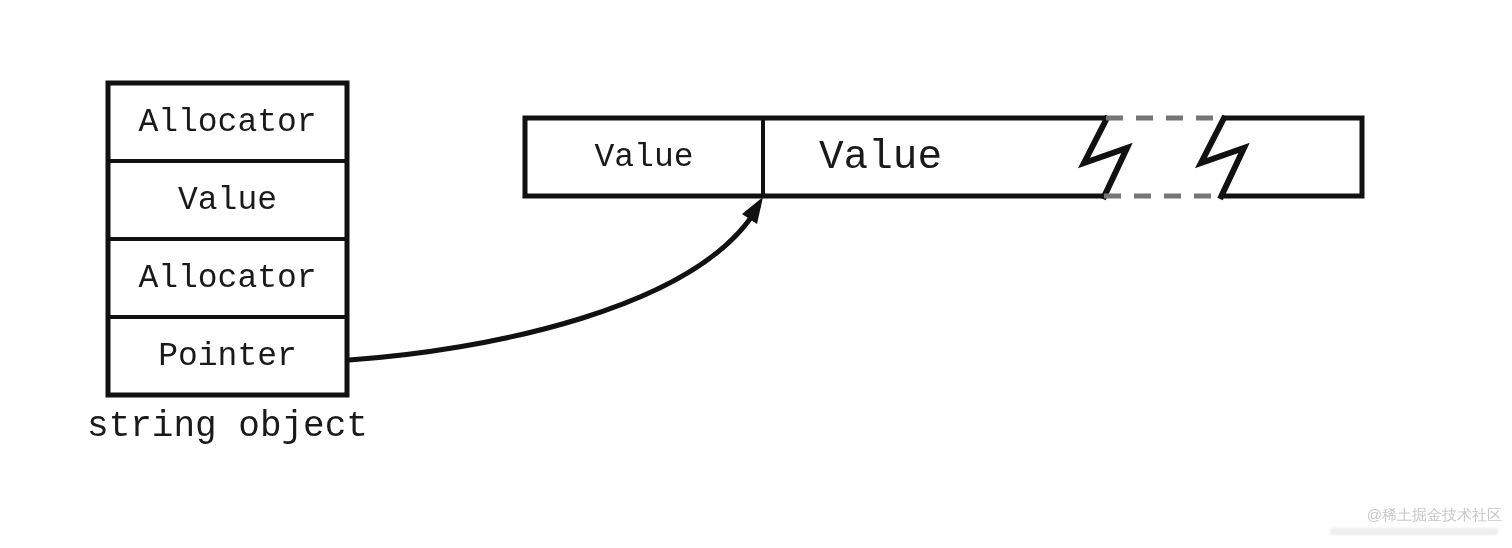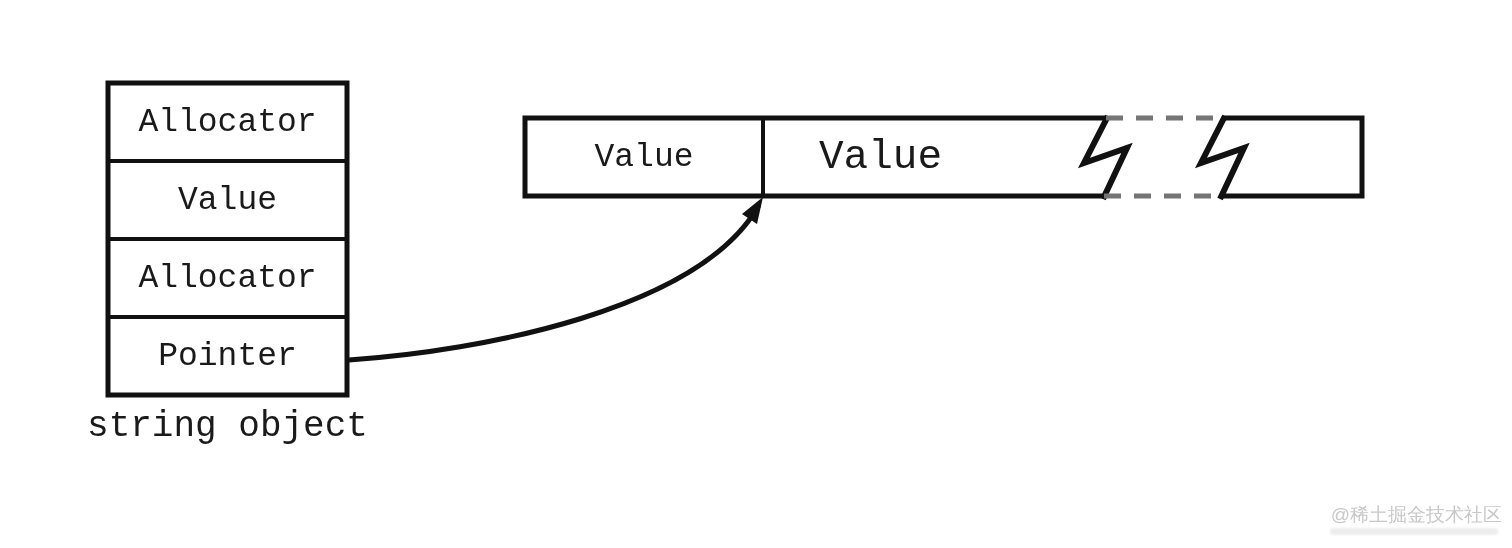--- a/index.html
+++ b/index.html
@@ -43,21 +43,21 @@
     font-family: "Liberation Sans", sans-serif;
     font-weight: bold;
     font-size: 41px;
     letter-spacing: 1px;
     color: #111111;
   }
   .watermark {
     position: absolute;
     right: 10px; top: 504px;
     font-family: "Liberation Sans", sans-serif;
-    font-size: 19px;
+    font-size: 15px;
     color: #c8c8c8;
     text-align: left;
     line-height: 22px;
   }
   .watermark-sub {
     position: absolute;
     right: 14px; top: 528px;
     width: 168px; height: 7px;
     background: #ededed;
     border-radius: 3px;

